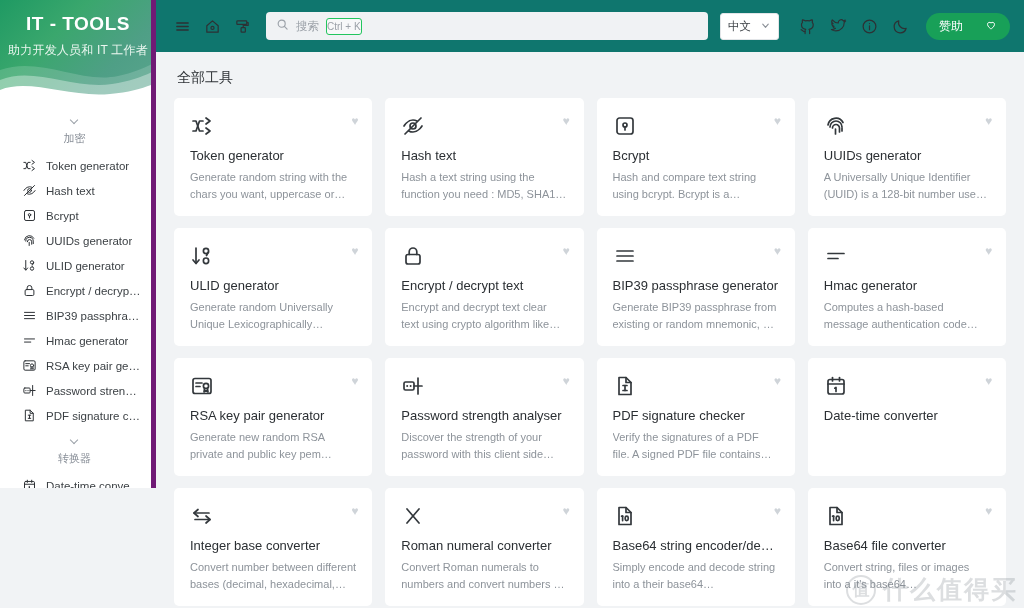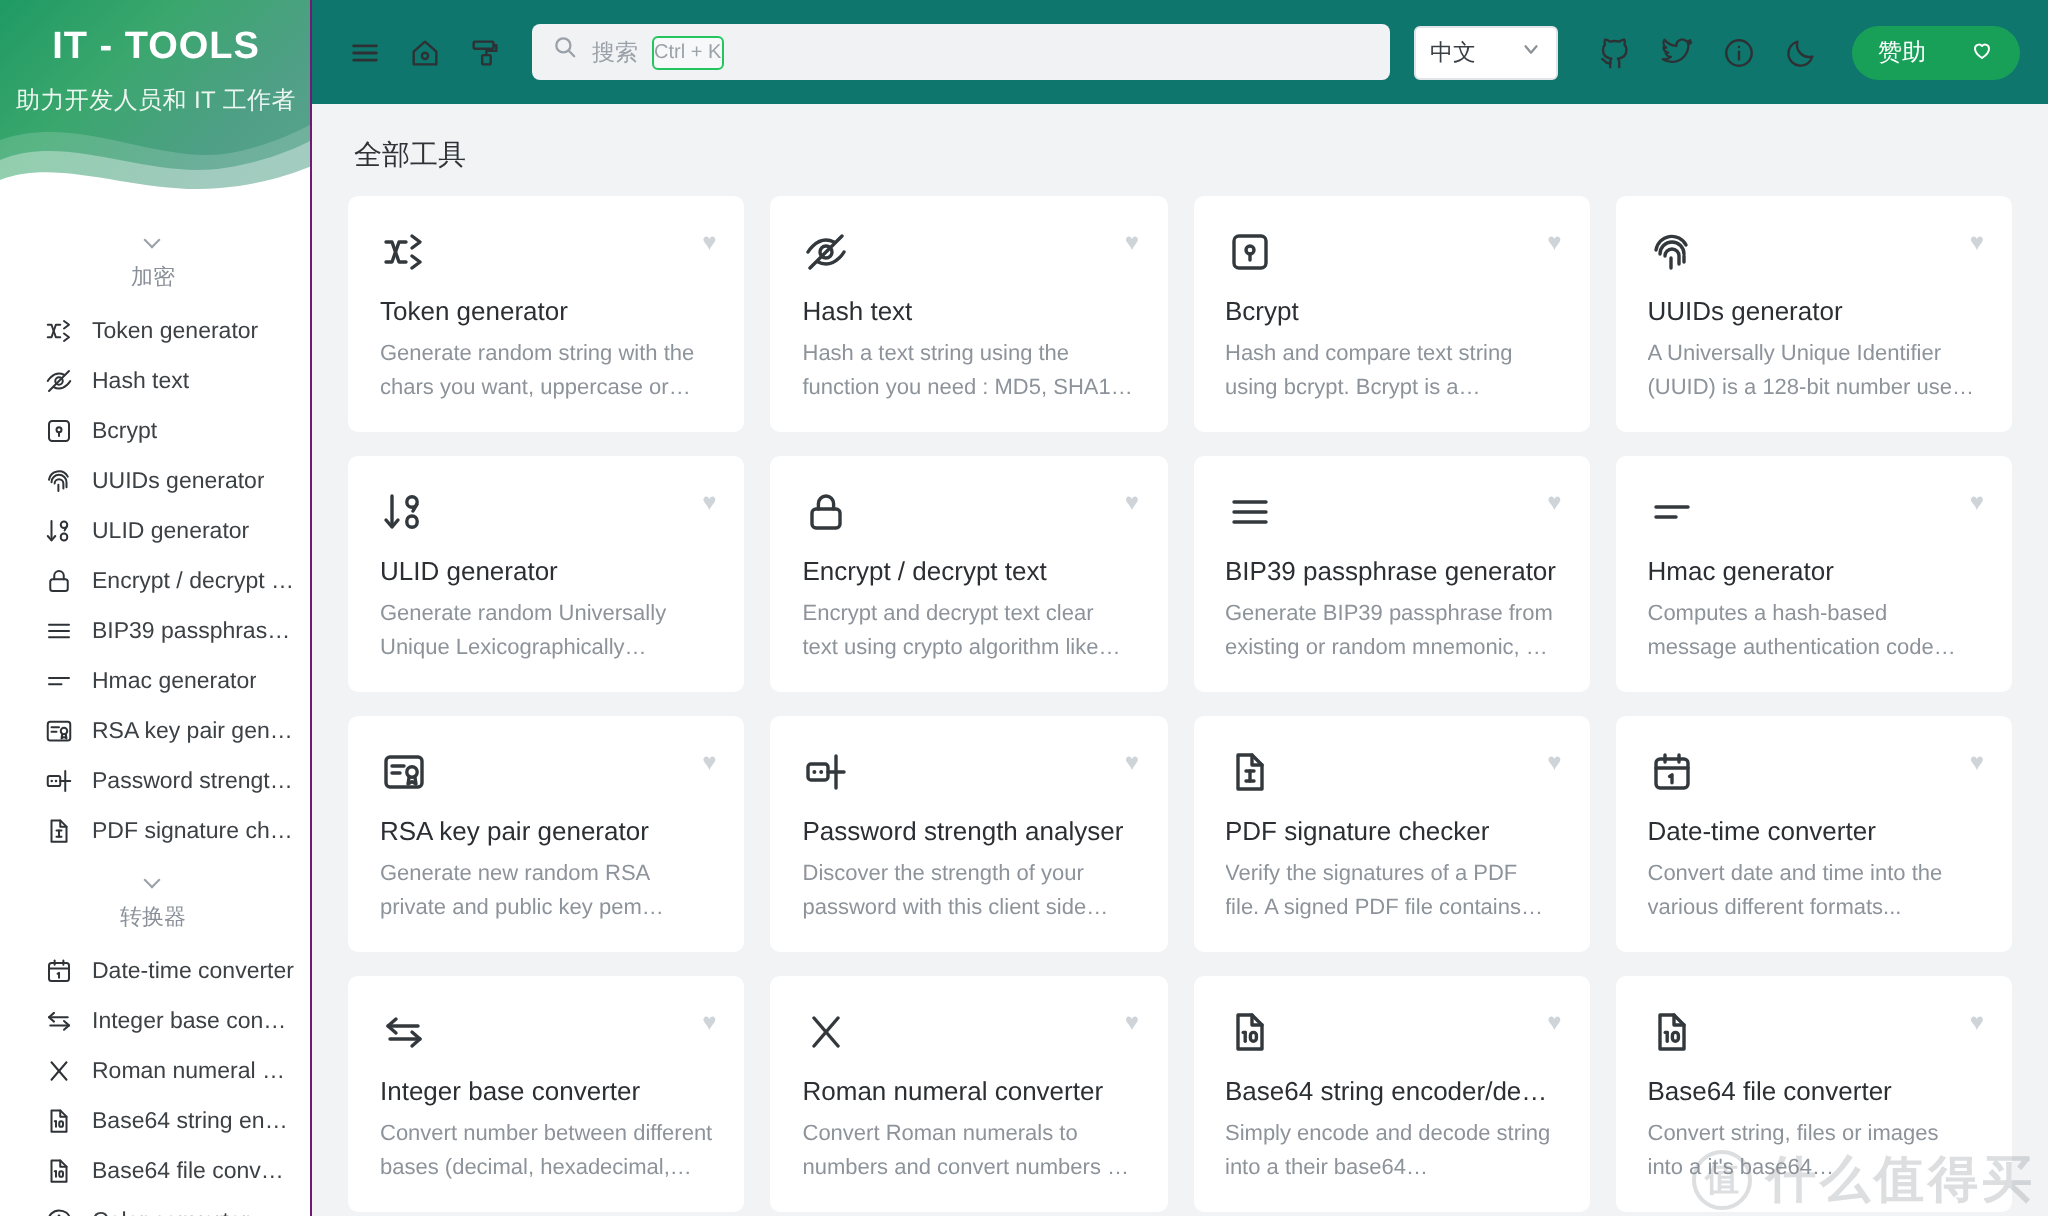--- a/index.html
+++ b/index.html
@@ -7,23 +7,23 @@
     width: 1024px; height: 608px;
     overflow: hidden;
     font-family: "Liberation Sans", "DejaVu Sans", sans-serif;
     background: #f1f3f5;
     color: #333639;
   }
   .app { display: flex; width: 1024px; height: 608px; position: relative; }
 
   
   .sidebar {
-    width: 156px; height: 608px; flex: 0 0 156px;
+    width: 156px; height: 488px; flex: 0 0 156px;
     background: #ffffff;
-    border-right: 1px solid #701a75;
+    border-right: 5px solid #701a75;
     overflow: hidden; position: relative;
   }
   .logo-block {
     position: relative; width: 156px; height: 100px;
     background: linear-gradient(135deg, #1f9a63 0%, #3aa76d 35%, #4f9f86 70%, #5aa58e 100%);
     overflow: hidden;
   }
   .logo-block .wave {
     position: absolute; left: 0; bottom: 0; width: 156px; height: 46px;
   }
@@ -92,21 +92,21 @@
     padding: 0 10px; cursor: text;
   }
   .search .s-ph { font-size: 11.5px; color: #9ba1a8; }
   .kbd {
     font-size: 10px; color: #9ba1a8;
     border: 1px solid #22c55e; border-radius: 3px;
     padding: 1px 0; background: #f7f8f9;
     line-height: 13px;
   }
   .lang {
-    width: 72px; height: 27px; background: #fff;
+    width: 59px; height: 27px; background: #fff;
     border: 1px solid #e2e5e8; border-radius: 3px;
     display: flex; align-items: center; justify-content: space-between;
     padding: 0 7px; font-size: 11.5px; color: #3a3f44;
     cursor: pointer; margin-right: 12px;
   }
   .top-icons { display: flex; align-items: center; gap: 3px; margin-right: 10px; }
   .sponsor {
     height: 27px; border-radius: 14px;
     background: #18a058; color: #fff;
     display: flex; align-items: center; gap: 22px;
@@ -612,21 +612,20 @@
               <svg width="24" height="24" viewBox="0 0 24 24">
                 <rect x="4" y="5.5" width="16" height="14.5" rx="2" fill="none" stroke="currentColor" stroke-width="1.7" stroke-linecap="round" stroke-linejoin="round"></rect>
                 <line x1="4" y1="10" x2="20" y2="10" fill="none" stroke="currentColor" stroke-width="1.7" stroke-linecap="round" stroke-linejoin="round"></line>
                 <line x1="8.5" y1="3.5" x2="8.5" y2="7" fill="none" stroke="currentColor" stroke-width="1.7" stroke-linecap="round" stroke-linejoin="round"></line>
                 <line x1="15.5" y1="3.5" x2="15.5" y2="7" fill="none" stroke="currentColor" stroke-width="1.7" stroke-linecap="round" stroke-linejoin="round"></line>
                 <path d="M10.8 14.2 12 13.4v4" fill="none" stroke="currentColor" stroke-width="1.7" stroke-linecap="round" stroke-linejoin="round"></path>
               </svg>
             </div>
     <div class="card-fav">♥</div>
     <div class="card-title">Date-time converter</div>
-    <div class="card-desc">Convert date and time into the various different formats...</div>
           </div>
           <div class="card">
     <div class="card-icon">
               <svg width="24" height="24" viewBox="0 0 24 24">
                 <line x1="4" y1="9" x2="19" y2="9" fill="none" stroke="currentColor" stroke-width="1.7" stroke-linecap="round" stroke-linejoin="round"></line>
                 <polyline points="8,5.5 4,9 8,12.5" fill="none" stroke="currentColor" stroke-width="1.7" stroke-linecap="round" stroke-linejoin="round"></polyline>
                 <line x1="5" y1="15.5" x2="20" y2="15.5" fill="none" stroke="currentColor" stroke-width="1.7" stroke-linecap="round" stroke-linejoin="round"></line>
                 <polyline points="16,12 20,15.5 16,19" fill="none" stroke="currentColor" stroke-width="1.7" stroke-linecap="round" stroke-linejoin="round"></polyline>
               </svg>
             </div>

